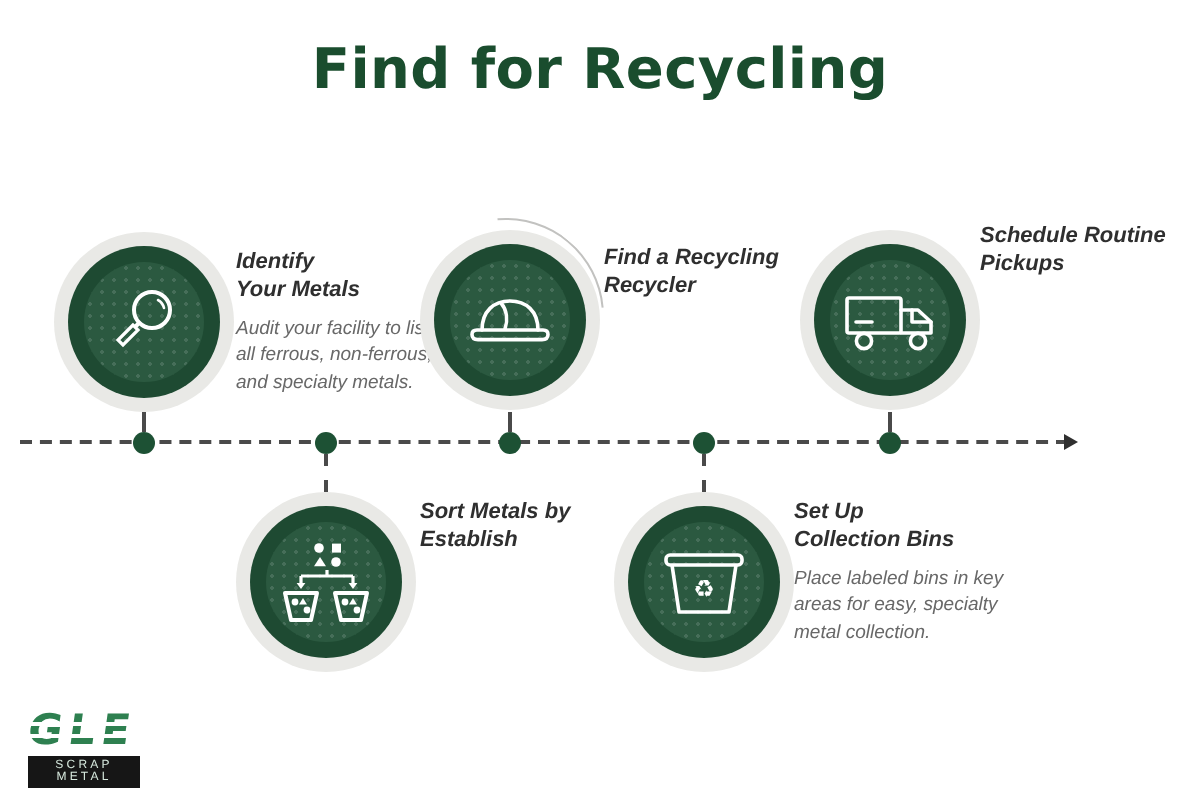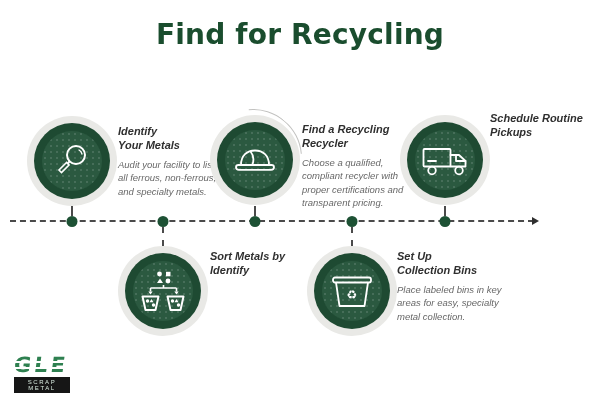--- a/index.html
+++ b/index.html
@@ -152,40 +152,39 @@
           <circle cx="32.5" cy="32" r="1.7"></circle>
               <path d="M36.5 30 l2 3.2 h-4 z"></path>
               <circle cx="38.5" cy="36" r="1.7"></circle>
         </g>
       </svg>
     </div>
       </div>
   </div>
   <div class="step-text" style="left:210px; top:249px; width:102px">
     <div class="step-heading">Sort Metals by
-Identify</div>
+Establish</div>
   </div>
 
   <div class="step-circle" style="left:255px; top:160px">
     <div class="circle-green">
         <div class="circle-center">
       <svg width="44" height="32" viewBox="0 0 44 32">
         <g stroke="#ffffff" fill="none" stroke-width="1.8" stroke-linejoin="round" stroke-linecap="round">
           <path d="M8 21 C8 11.5 14 6.5 22 6.5 C30 6.5 36 11.5 36 21"></path>
           <path d="M5.5 21 H38.5 C40.2 21 41 22 41 23.3 C41 24.8 40 25.8 38 25.8 H6 C4 25.8 3 24.8 3 23.3 C3 22 3.8 21 5.5 21 Z"></path>
           <path d="M17.5 7.5 C20.5 11 21 16 19.5 20.5"></path>
         </g>
       </svg>
     </div>
       </div>
   </div>
   <div class="step-text" style="left:302px; top:122px; width:116px">
     <div class="step-heading">Find a Recycling
 Recycler</div>
-    <div class="step-body">Choose a qualified, compliant recycler with proper certifications and transparent pricing.</div>
   </div>
 
   <div class="step-circle" style="left:352px; top:291px">
     <div class="circle-green">
         <div class="circle-center">
       <svg width="46" height="36" viewBox="0 0 46 36">
         <g stroke="#ffffff" fill="none" stroke-width="1.8" stroke-linejoin="round">
           <rect x="4" y="4.5" width="38" height="5" rx="2"></rect>
           <path d="M7 9.5 L10.5 33 H35.5 L39 9.5"></path>
         </g>

